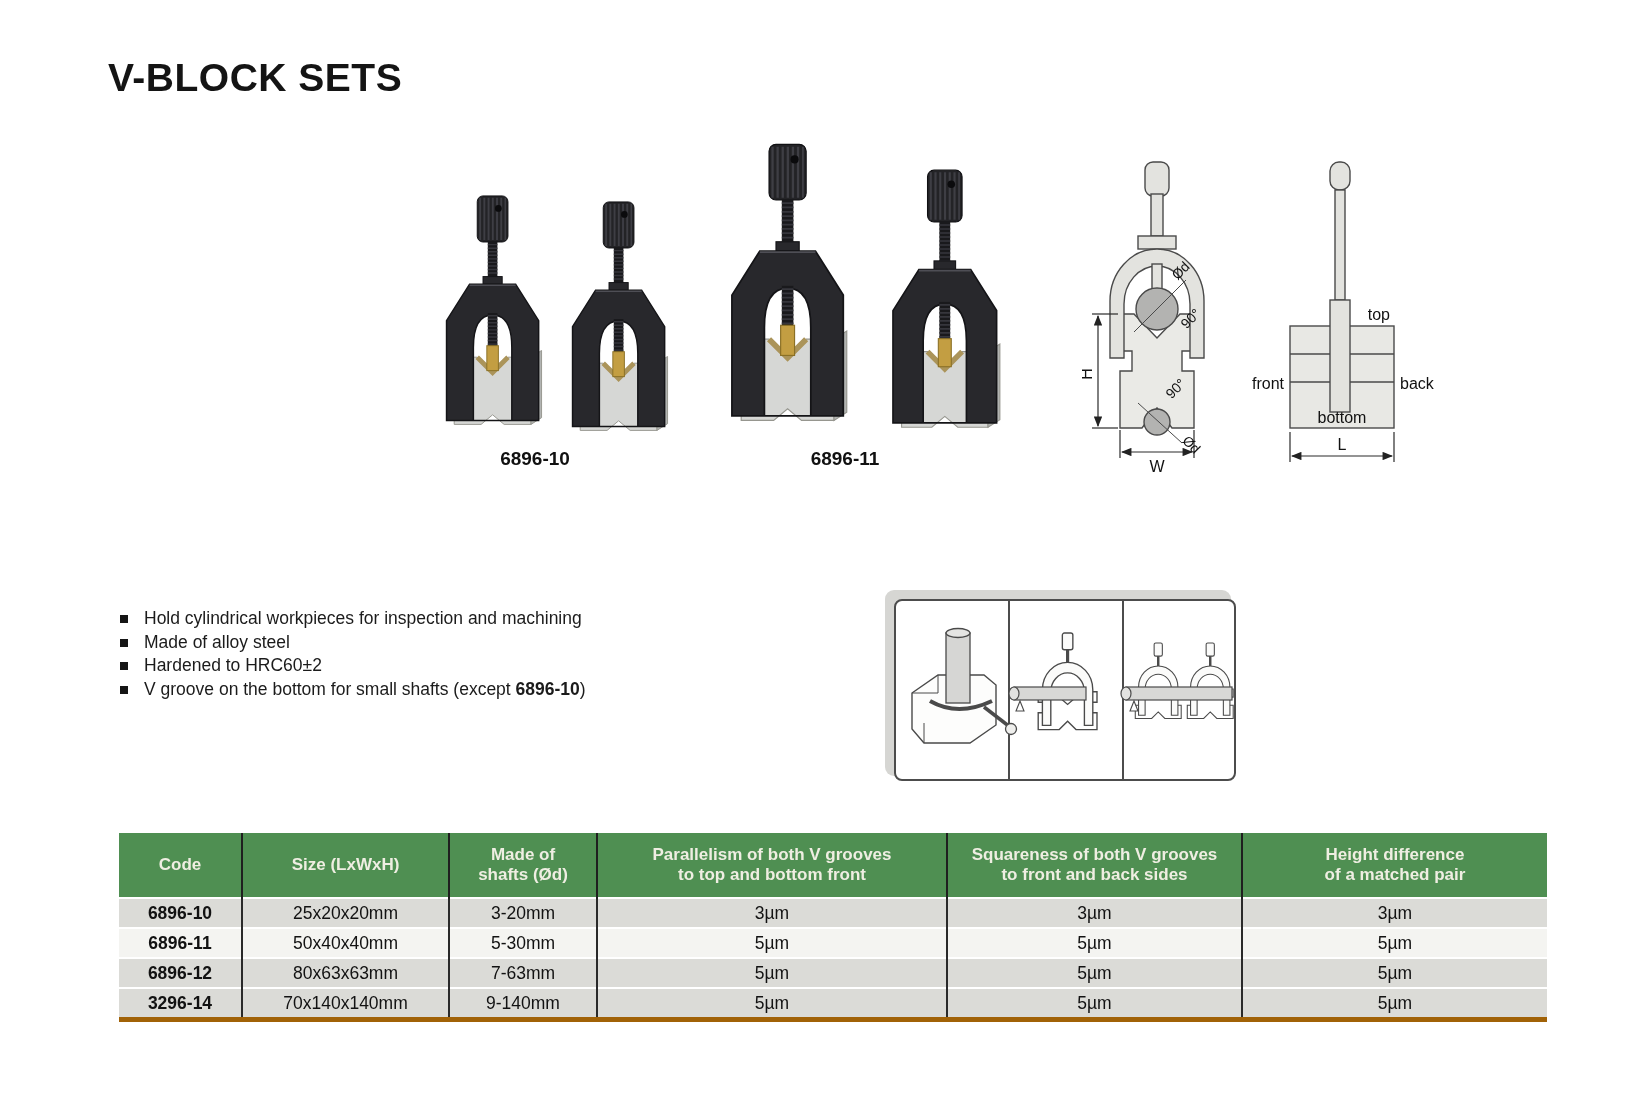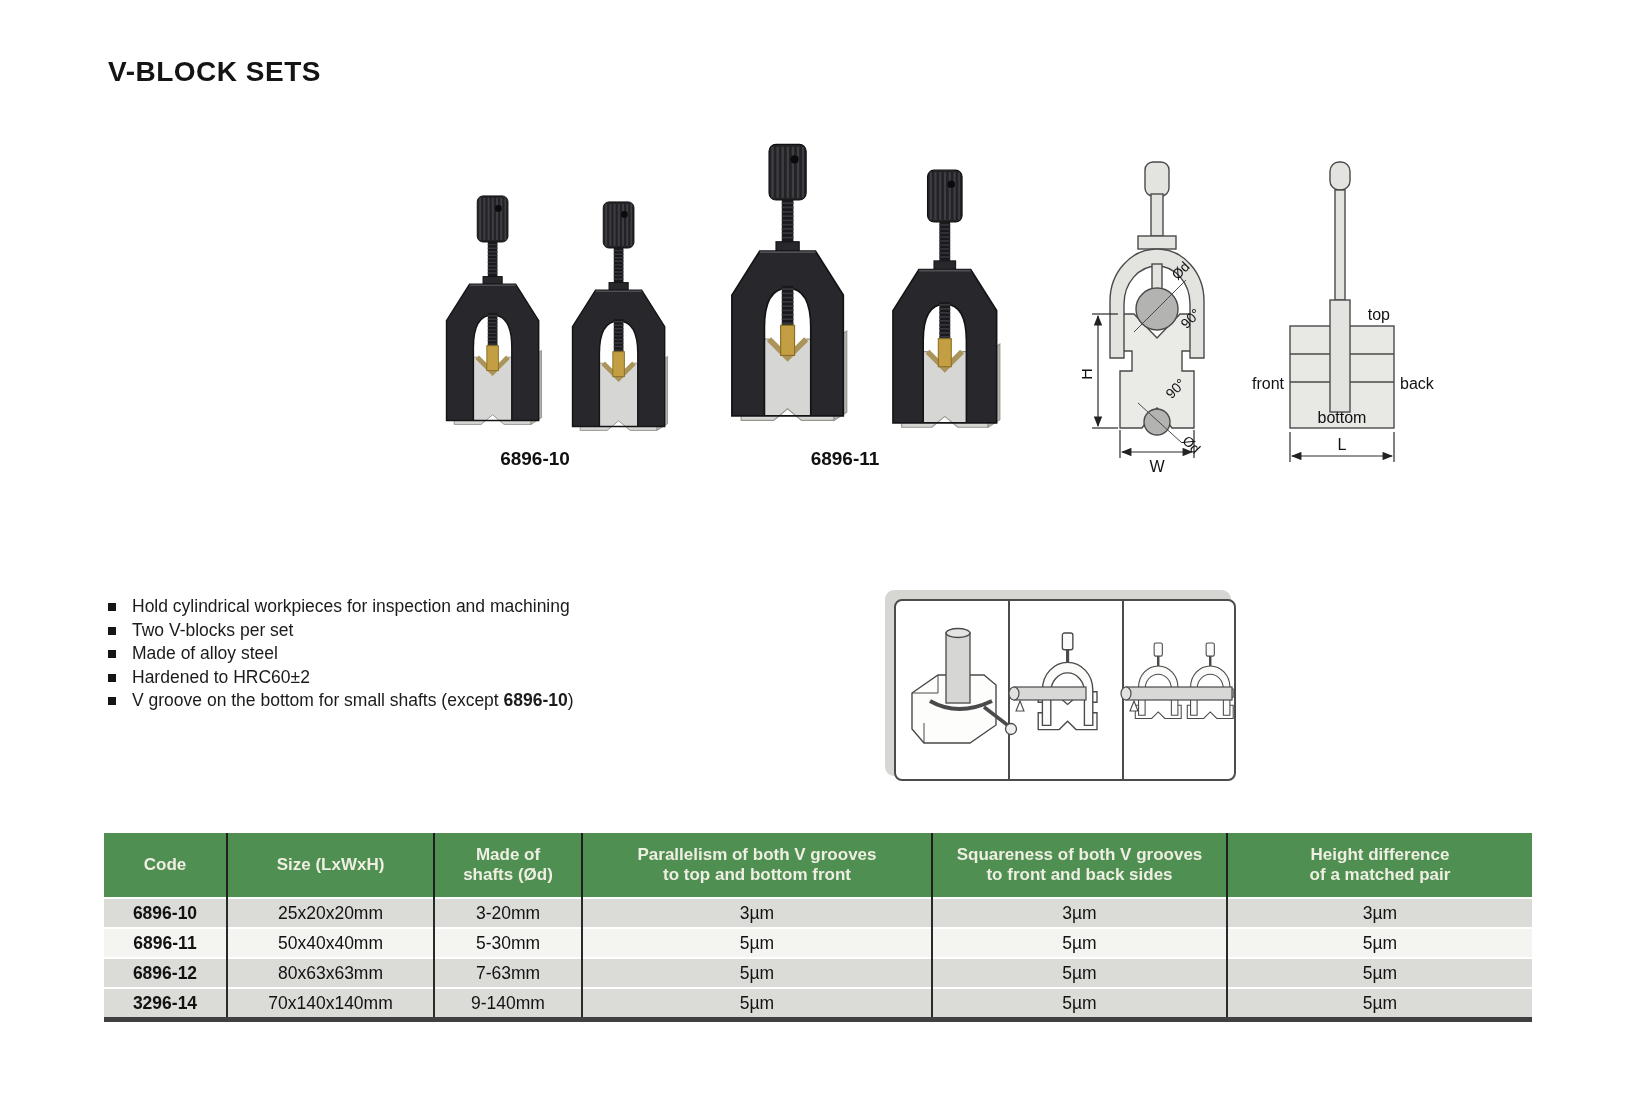--- a/index.html
+++ b/index.html
@@ -1,40 +1,40 @@
 <!DOCTYPE html>
 <html><head>
 <meta charset="utf-8">
 <style>
   html,body{margin:0;padding:0;background:#ffffff;}
   body{font-family:"Liberation Sans","DejaVu Sans",sans-serif;color:#1c1c1c;}
   .page{position:relative;width:1637px;height:1115px;background:#fff;overflow:hidden;}
 
-  .title{position:absolute;left:108px;top:56px;font-size:28px;font-weight:bold;
+  .title{position:absolute;left:108px;top:56px;font-size:39px;font-weight:bold;
          letter-spacing:.5px;color:#141414;}
 
   .photo{position:absolute;}
   .photo-label{position:absolute;font-size:19px;font-weight:bold;text-align:center;color:#111;}
 
   .diagram{position:absolute;left:1082px;top:146px;}
 
-  .features{position:absolute;left:106px;top:595px;width:660px;list-style:none;margin:0;padding:0;}
+  .features{position:absolute;left:106px;top:595px;width:660px;list-style:none;margin:12px;padding:0;}
   .features li{position:relative;padding-left:26px;font-size:17.5px;line-height:23.5px;color:#1b1b1b;}
   .features li .sq{position:absolute;left:2px;top:8px;width:8px;height:8px;background:#151515;display:inline-block;}
   .features b{font-weight:bold;}
 
   .usage-shadow{position:absolute;left:885px;top:590px;width:346px;height:186px;
                 background:#d6d6d3;border-radius:9px;}
   .usage-box{position:absolute;left:894px;top:599px;width:342px;height:182px;background:#fff;
              border:2px solid #4c4c4c;border-radius:8px;box-sizing:border-box;}
   .usage-div{position:absolute;top:0;width:0;height:100%;border-left:2px solid #4c4c4c;}
   .usage-svg{position:absolute;left:0;top:0;}
 
-  .spec-table{position:absolute;left:104px;top:833px;border-collapse:collapse;table-layout:fixed;
-              border-bottom:5px solid #404040;}
+  .spec-table{position:absolute;left:119px;top:833px;border-collapse:collapse;table-layout:fixed;
+              border-bottom:5px solid #a16207;}
   .spec-table th{background:#4f8f52;color:#efeee2;font-size:17px;font-weight:bold;line-height:20px;
                  height:65px;vertical-align:middle;text-align:center;padding:0 6px;box-sizing:border-box;}
   .spec-table th span{display:block;}
   .spec-table th + th{border-left:2px solid #1f1f1f;}
   .spec-table td{height:28px;font-size:17.5px;text-align:center;color:#121212;
                  border-top:2px solid #ffffff;padding:0 4px;}
   .spec-table td + td{border-left:2px solid #2a2a2a;}
   .spec-table tr.odd td{background:#dbdbd7;}
   .spec-table tr.even td{background:#f4f4f1;}
   .spec-table td.code{font-weight:bold;}
@@ -139,21 +139,20 @@
     </g>
     <text x="308" y="174" text-anchor="end" font-size="16" fill="#111">top</text>
     <text x="202" y="243" text-anchor="end" font-size="16" fill="#111">front</text>
     <text x="318" y="243" text-anchor="start" font-size="16" fill="#111">back</text>
     <text x="260" y="277" text-anchor="middle" font-size="16" fill="#111">bottom</text>
     <text x="260" y="304" text-anchor="middle" font-size="16" fill="#111">L</text>
   </svg>
 
   <ul class="features">
     <li><span class="sq"></span><span>Hold cylindrical workpieces for inspection and machining</span></li>
-    <li><span class="sq"></span><span>Two V-blocks per set</span></li>
     <li><span class="sq"></span><span>Made of alloy steel</span></li>
     <li><span class="sq"></span><span>Hardened to HRC60±2</span></li>
     <li><span class="sq"></span><span>V groove on the bottom for small shafts (except </span><b>6896-10</b><span>)</span></li>
   </ul>
 
   <div class="usage-shadow"></div>
   <div class="usage-box">
     <div class="usage-div" style="left:112px;"></div>
     <div class="usage-div" style="left:226px;"></div>
     <svg class="usage-svg" width="338" height="178" viewBox="0 0 338 178">

